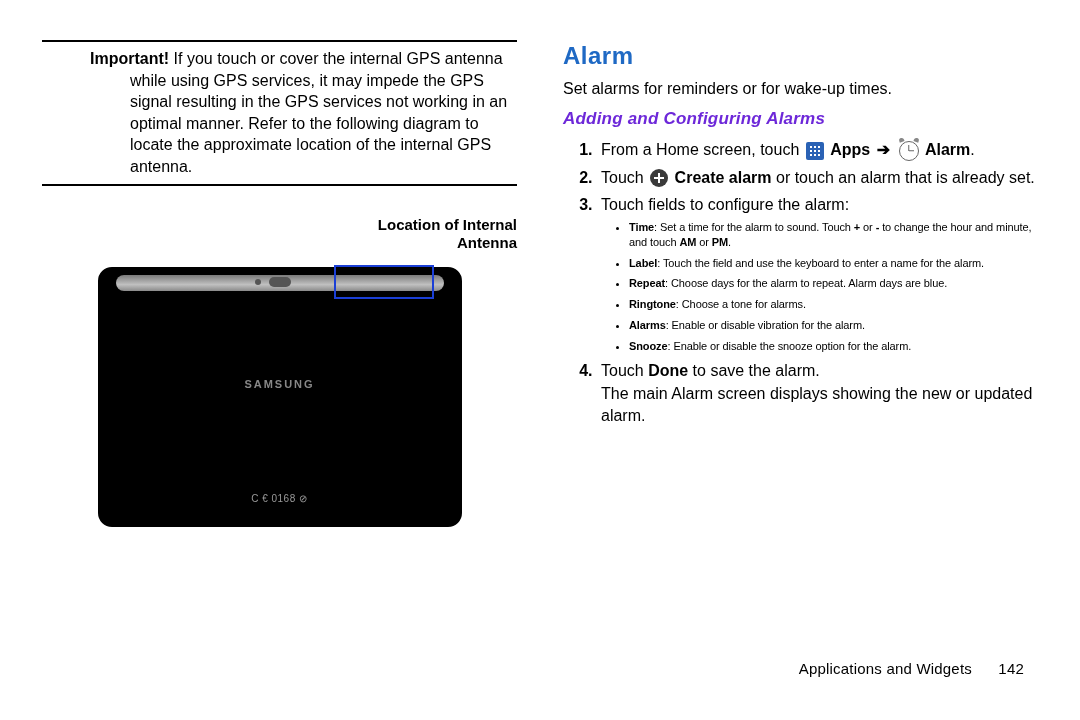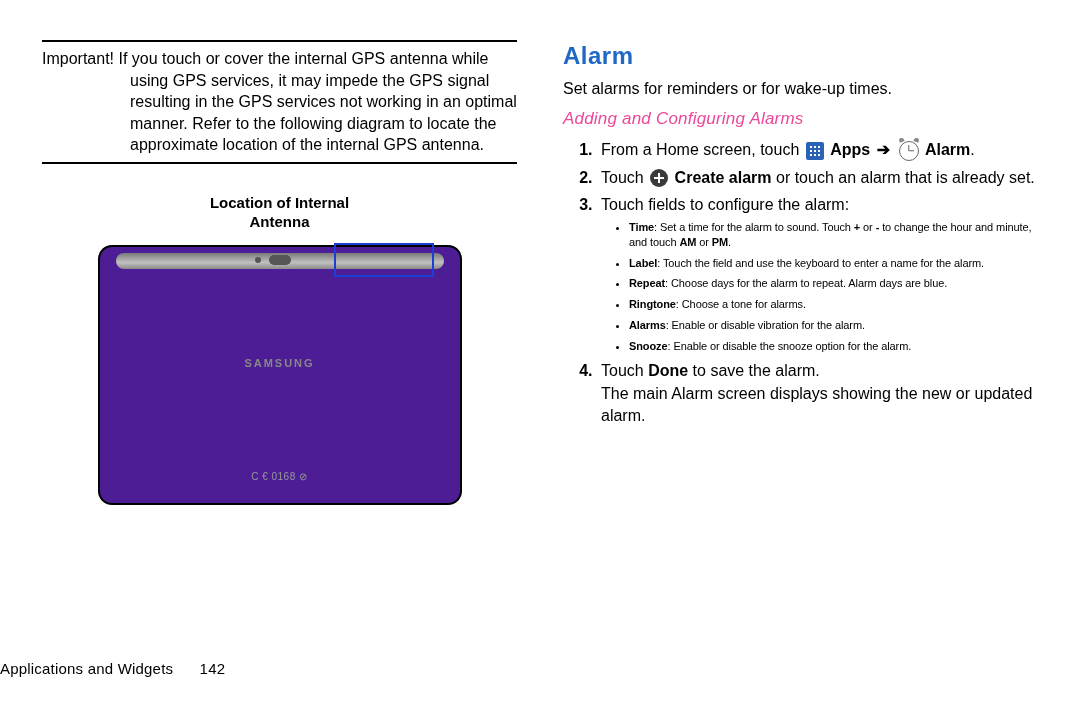--- a/index.html
+++ b/index.html
@@ -23,46 +23,46 @@
     font-size: 16px;
     line-height: 1.35;
   }
   .important-box {
     border-top: 2px solid #000;
     border-bottom: 2px solid #000;
     padding: 6px 0 6px 0;
     margin-bottom: 22px;
   }
   .important-box p { margin: 0; }
-  .important-label { font-weight: normal; }
+  .important-label { font-weight: bold; margin-left: 48px; }
   .important-body { display: inline; }
   .hang { padding-left: 88px; text-indent: -88px; }
   .diagram-wrap {
     text-align: center;
     margin-top: 30px;
   }
   .diag-label-top {
     font-weight: bold;
     font-size: 15px;
     line-height: 1.25;
-    margin-bottom: 6px;
+    margin-bottom: 14px;
+    text-align: right;
   }
   .diag-stage {
     position: relative;
     display: inline-block;
   }
   .tablet {
     width: 360px;
     height: 256px;
     border: 2px solid #000;
     border-radius: 14px;
-    background: #4c1d95;
+    background: #000000;
     position: relative;
     overflow: visible;
-    margin-top: 8px;
   }
   .topbar {
     position: absolute;
     top: 6px; left: 16px; right: 16px;
     height: 16px;
     border-radius: 10px;
     background: linear-gradient(#7a7a7a, #c0c0c0 60%, #8a8a8a);
   }
   .camera {
     position: absolute;
@@ -105,22 +105,22 @@
     font-family: Arial, Helvetica, sans-serif;
     font-weight: 900;
     font-size: 24px;
     color: #1f69c4;
     margin: 0 0 6px 0;
     letter-spacing: 0.5px;
   }
   .lead { margin: 0 0 8px 0; }
   .h-sub {
     font-style: italic;
-    font-weight: 400;
-    color: #ec4899;
+    font-weight: 700;
+    color: #6d28d9;
     font-size: 17px;
     margin: 4px 0 8px 0;
     letter-spacing: 0.2px;
   }
   ol.steps { margin: 0; padding-left: 34px; }
   ol.steps > li { margin-bottom: 6px; padding-left: 4px; }
   ol.steps > li::marker { font-weight: bold; }
   ul.bullets { list-style: disc; margin: 4px 0 4px 0; padding-left: 28px; }
   ul.bullets > li { margin-bottom: 6px; font-size:11px; font-stretch:condensed; }
   .cond { font-family: "Arial Narrow", Arial, sans-serif; letter-spacing:-0.1px; }
@@ -152,21 +152,21 @@
   .icon-plus {
     width:18px; height:18px; background:#3a3a3a; border-radius:50%; position:relative; display:inline-block; vertical-align:middle; margin:0 2px;
   }
   .icon-plus::before, .icon-plus::after {
     content:""; position:absolute; background:#fff; left:50%; top:50%; transform:translate(-50%,-50%);
   }
   .icon-plus::before{ width:10px; height:2px; }
   .icon-plus::after{ width:2px; height:10px; }
   .footer {
     position: relative;
-    text-align: left;
+    text-align: right;
     padding: 0 56px 18px 0;
     font-size: 15px;
     letter-spacing: 0.2px;
   }
   .footer .pn { margin-left: 22px; }
   .indent-after { display:block; margin-top:2px; }
 </style>
 </head>
 <body>
 

